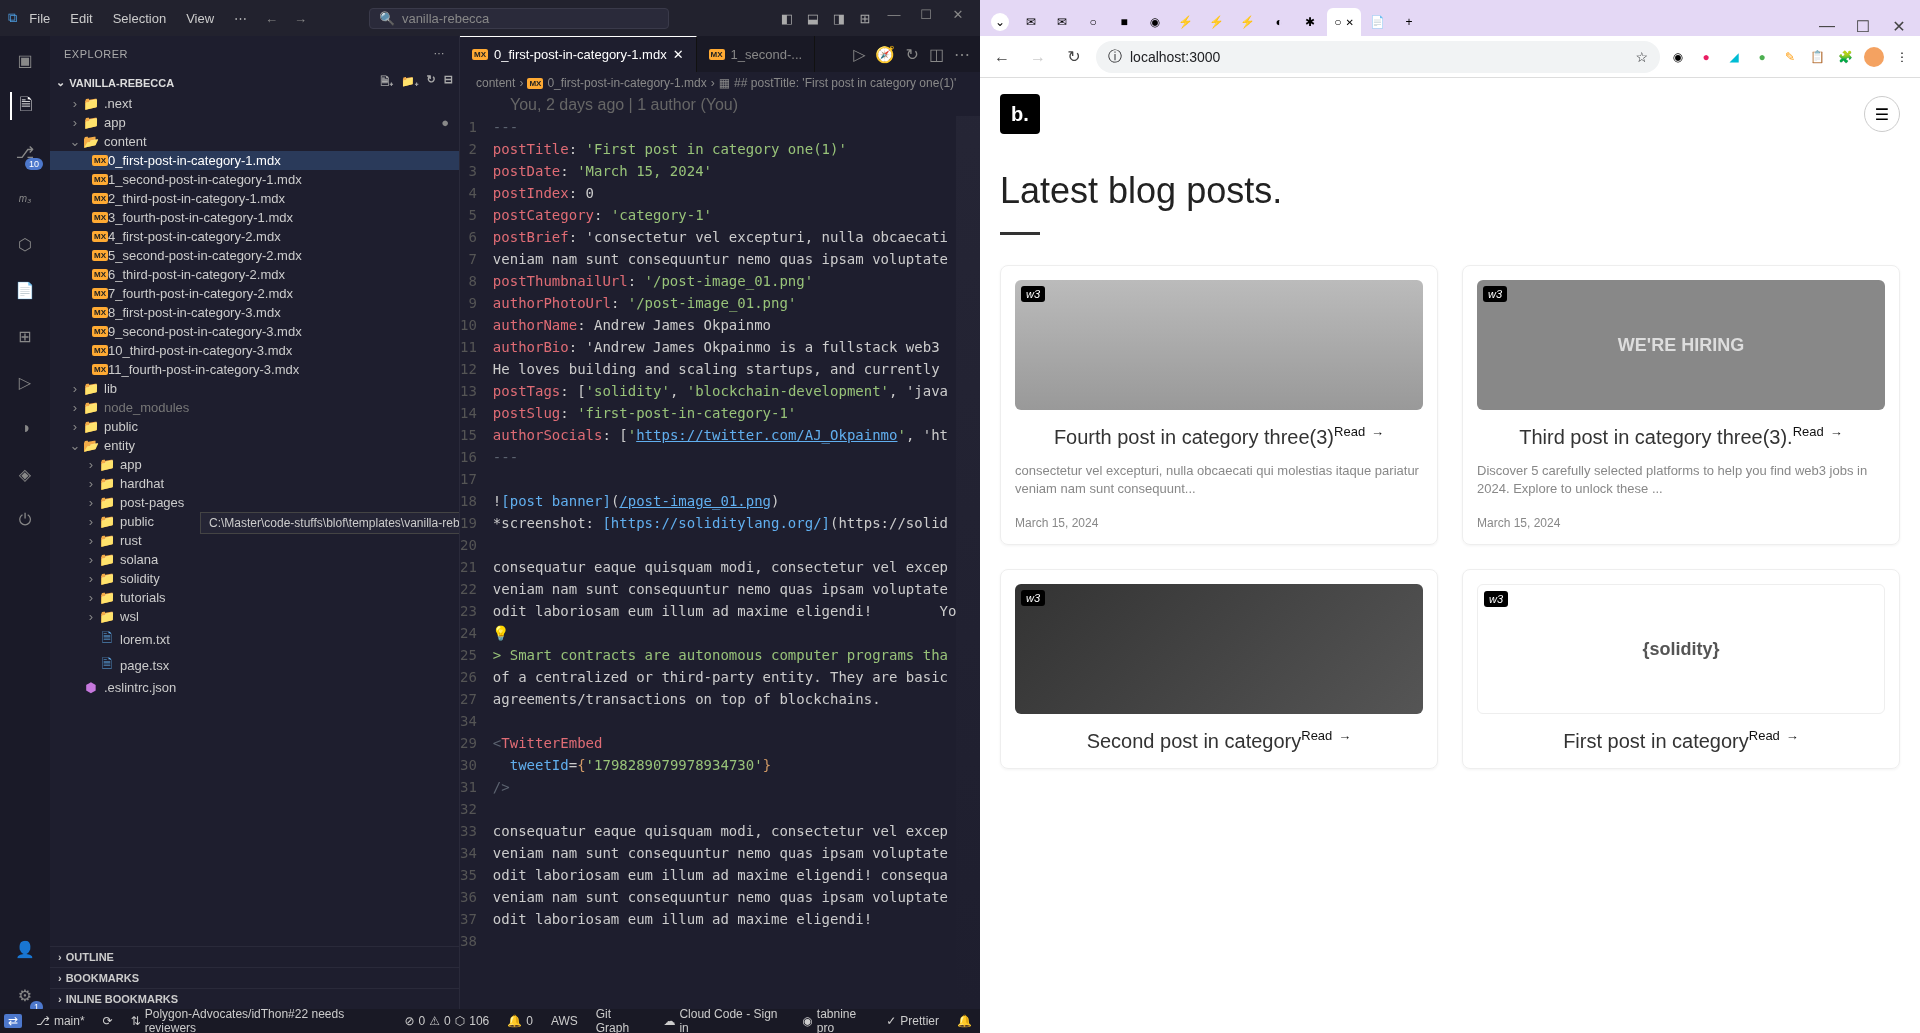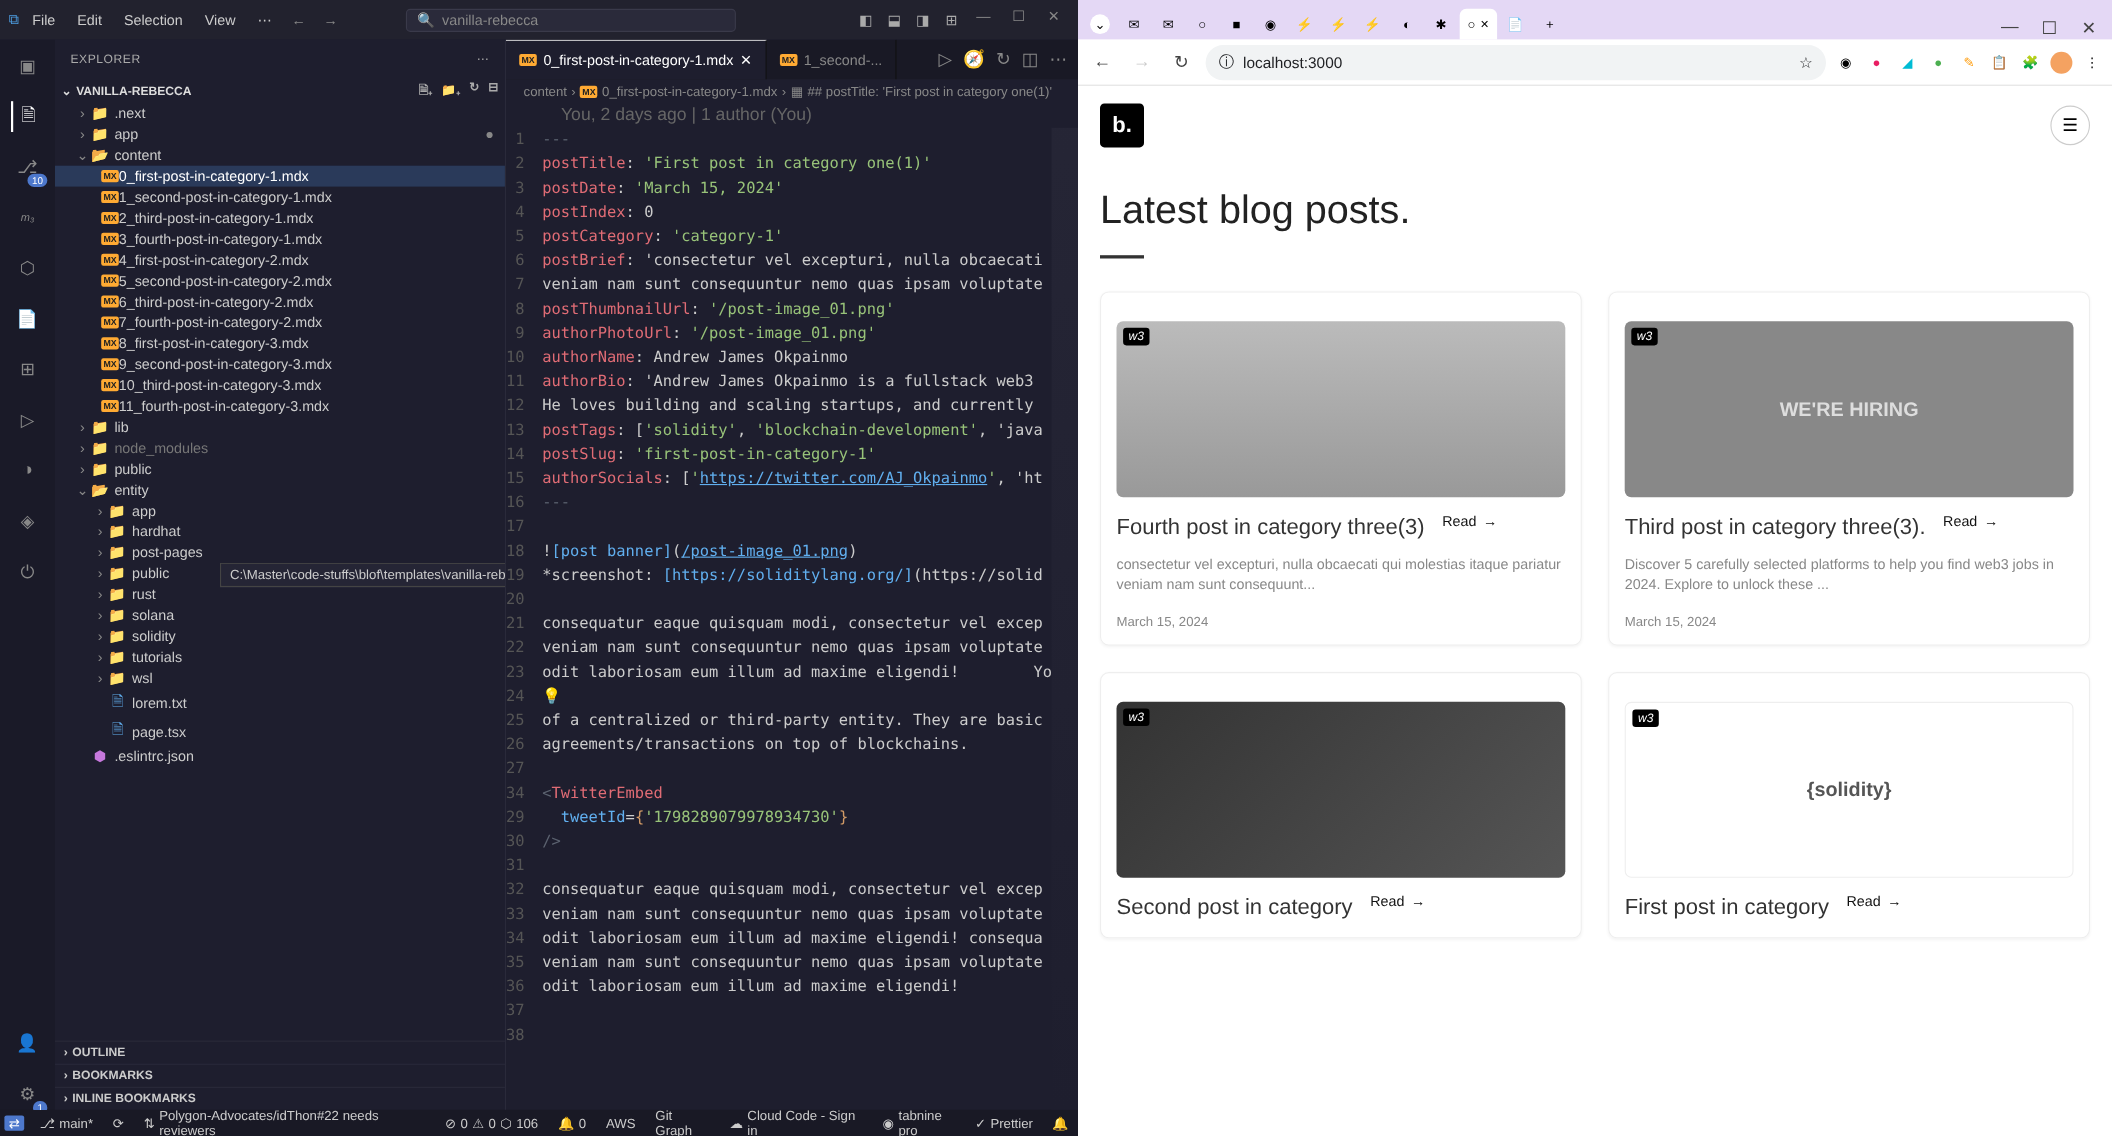--- a/index.html
+++ b/index.html
@@ -393,48 +393,46 @@
   padding: 0 20px;
 }
 .post-card {
   border: 1px solid #eee;
   border-radius: 8px;
   padding: 14px;
   box-shadow: 0 1px 3px rgba(0,0,0,0.05);
 }
 .post-img {
   width: 100%;
-  height: 160px;
+  height: 130px;
   background: #ccc;
   border-radius: 6px;
   position: relative;
   display: flex;
   align-items: center;
   justify-content: center;
   color: #555;
   font-size: 18px;
-  margin-top: 12px;
 }
 .post-img .w3 {
   position: absolute;
   top: 6px;
   left: 6px;
   background: #000;
   color: #fff;
   font-size: 11px;
   padding: 2px 5px;
   font-style: italic;
   border-radius: 3px;
 }
 .post-header {
   display: flex;
-  justify-content: flex-start;
+  justify-content: center;
   align-items: flex-start;
   margin-top: 14px;
-  gap: 16px;
 }
 .post-title {
   font-size: 20px;
   color: #333;
   line-height: 1.3;
   font-weight: 400;
 }
 .post-read {
   display: flex;
   align-items: center;
@@ -766,20 +764,21 @@
             <div class="ln"><span class="tk-r">authorSocials</span><span>: [<span class="tk-g">'<span class="tk-link">https://twitter.com/AJ_Okpainmo</span>'</span>, 'ht</span></div>
             <div class="ln"><span class="tk-c">---</span></div>
             <div class="ln">&nbsp;</div>
             <div class="ln">!<span class="tk-b">[post banner]</span>(<span class="tk-link">/post-image_01.png</span>)</div>
             <div class="ln">*screenshot: <span class="tk-b">[https://soliditylang.org/]</span>(https://solid</div>
             <div class="ln">&nbsp;</div>
             <div class="ln">consequatur eaque quisquam modi, consectetur vel excep</div>
             <div class="ln">veniam nam sunt consequuntur nemo quas ipsam voluptate</div>
             <div class="ln">odit laboriosam eum illum ad maxime eligendi!        Yo</div>
             <div class="ln"><span style="color:#ffc107">💡</span></div>
+            <div class="ln"><span class="tk-g">&gt; Smart contracts are autonomous computer programs tha</span></div>
             <div class="ln">of a centralized or third-party entity. They are basic</div>
             <div class="ln">agreements/transactions on top of blockchains.</div>
             <div class="ln">&nbsp;</div>
             <div class="ln"><span class="tk-c">&lt;</span><span class="tk-r">TwitterEmbed</span></div>
             <div class="ln">  <span class="tk-b">tweetId</span>=<span class="tk-y">{</span><span class="tk-g">'1798289079978934730'</span><span class="tk-y">}</span></div>
             <div class="ln"><span class="tk-c">/&gt;</span></div>
             <div class="ln">&nbsp;</div>
             <div class="ln">consequatur eaque quisquam modi, consectetur vel excep</div>
             <div class="ln">veniam nam sunt consequuntur nemo quas ipsam voluptate</div>
             <div class="ln">odit laboriosam eum illum ad maxime eligendi! consequa</div>

